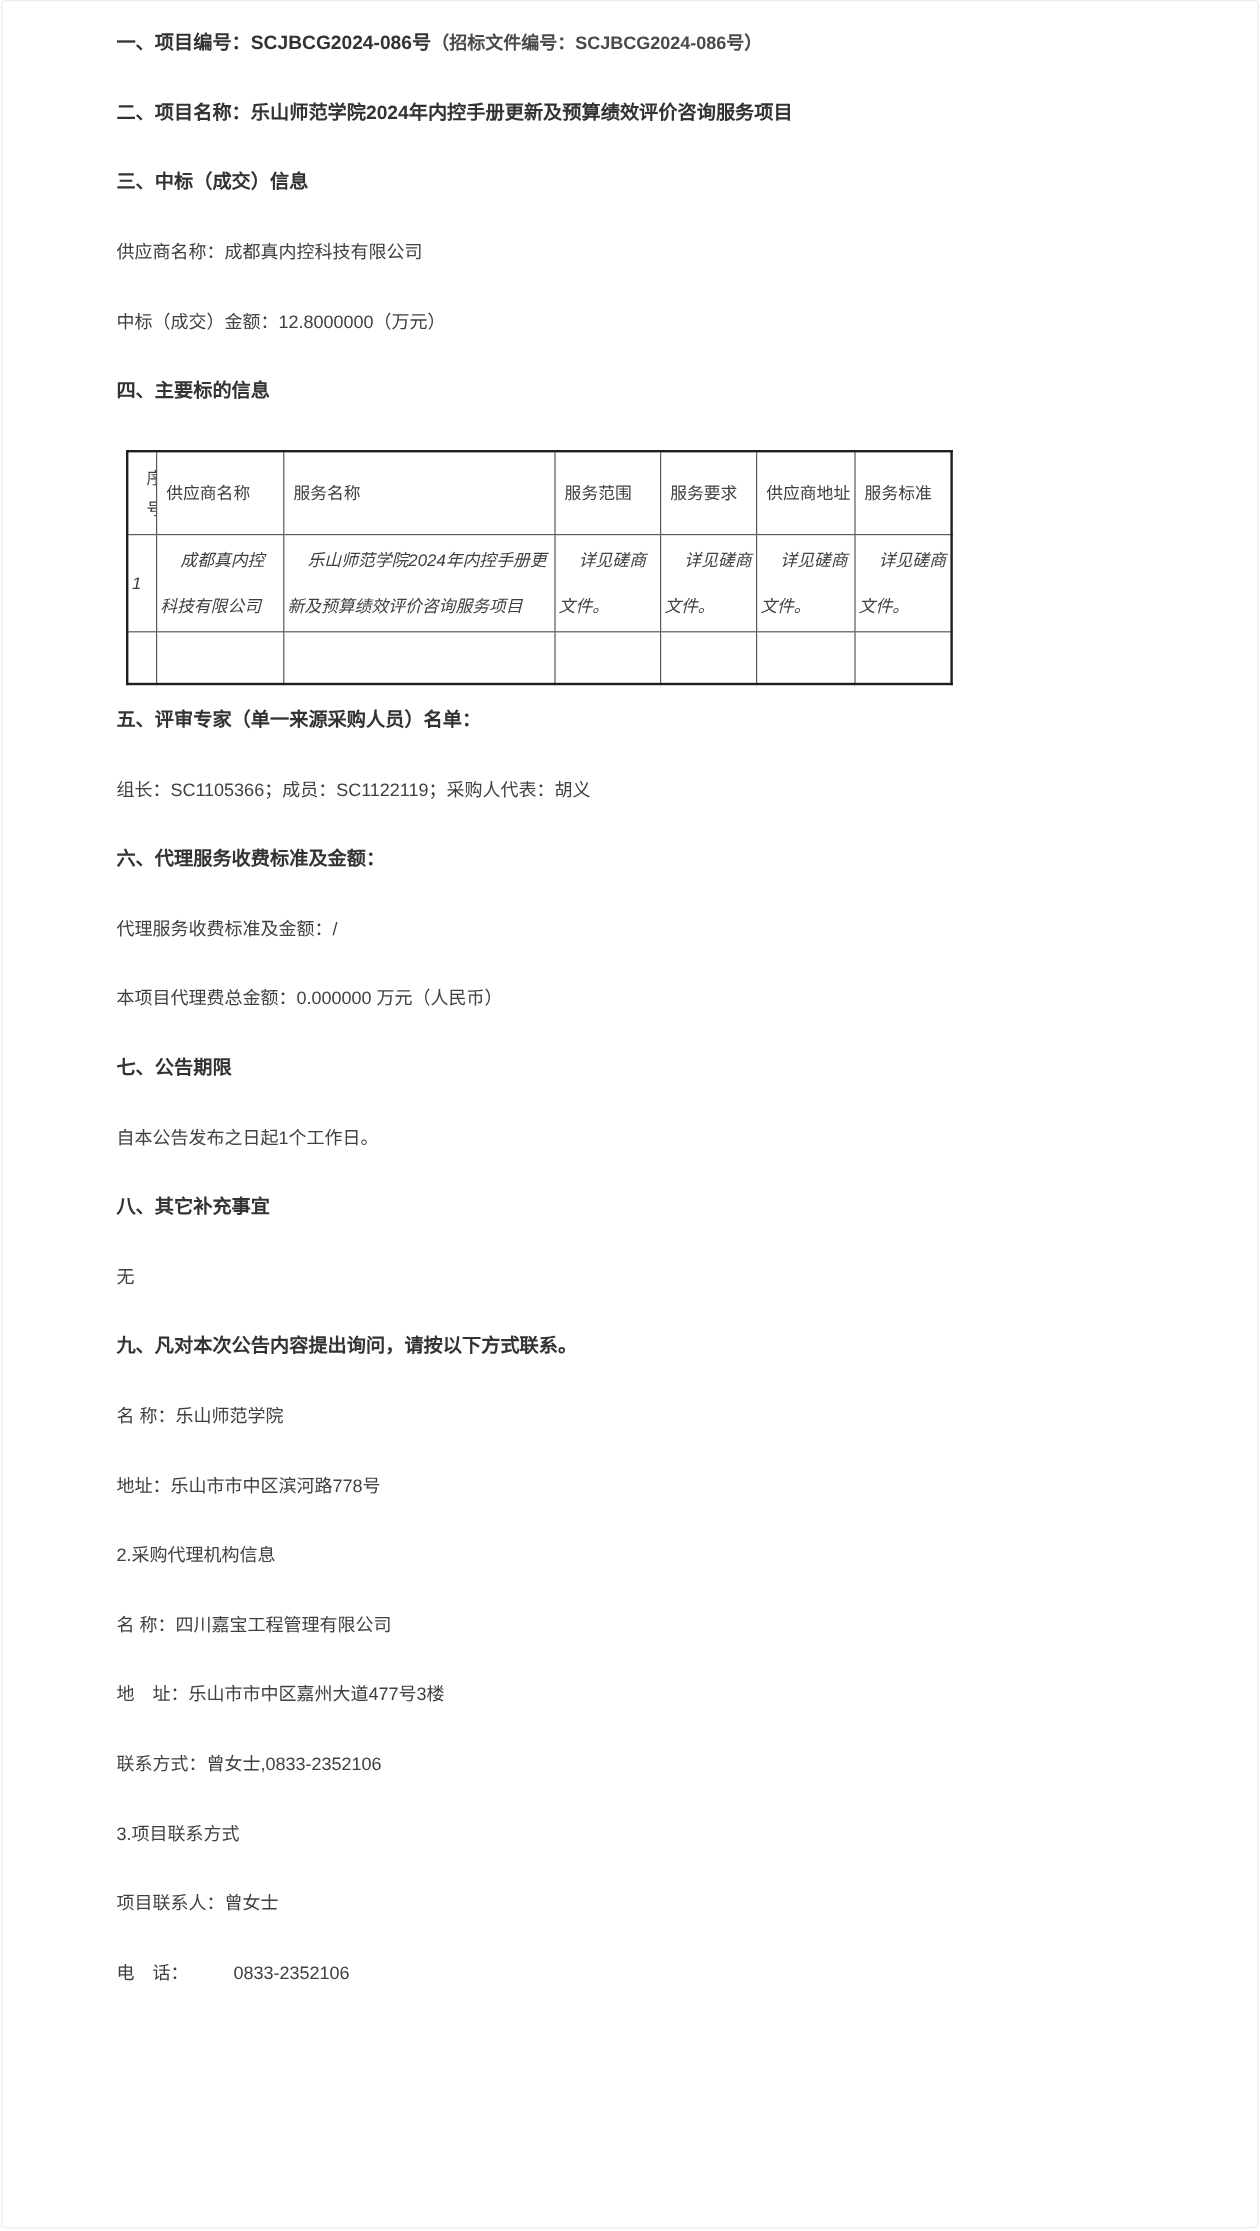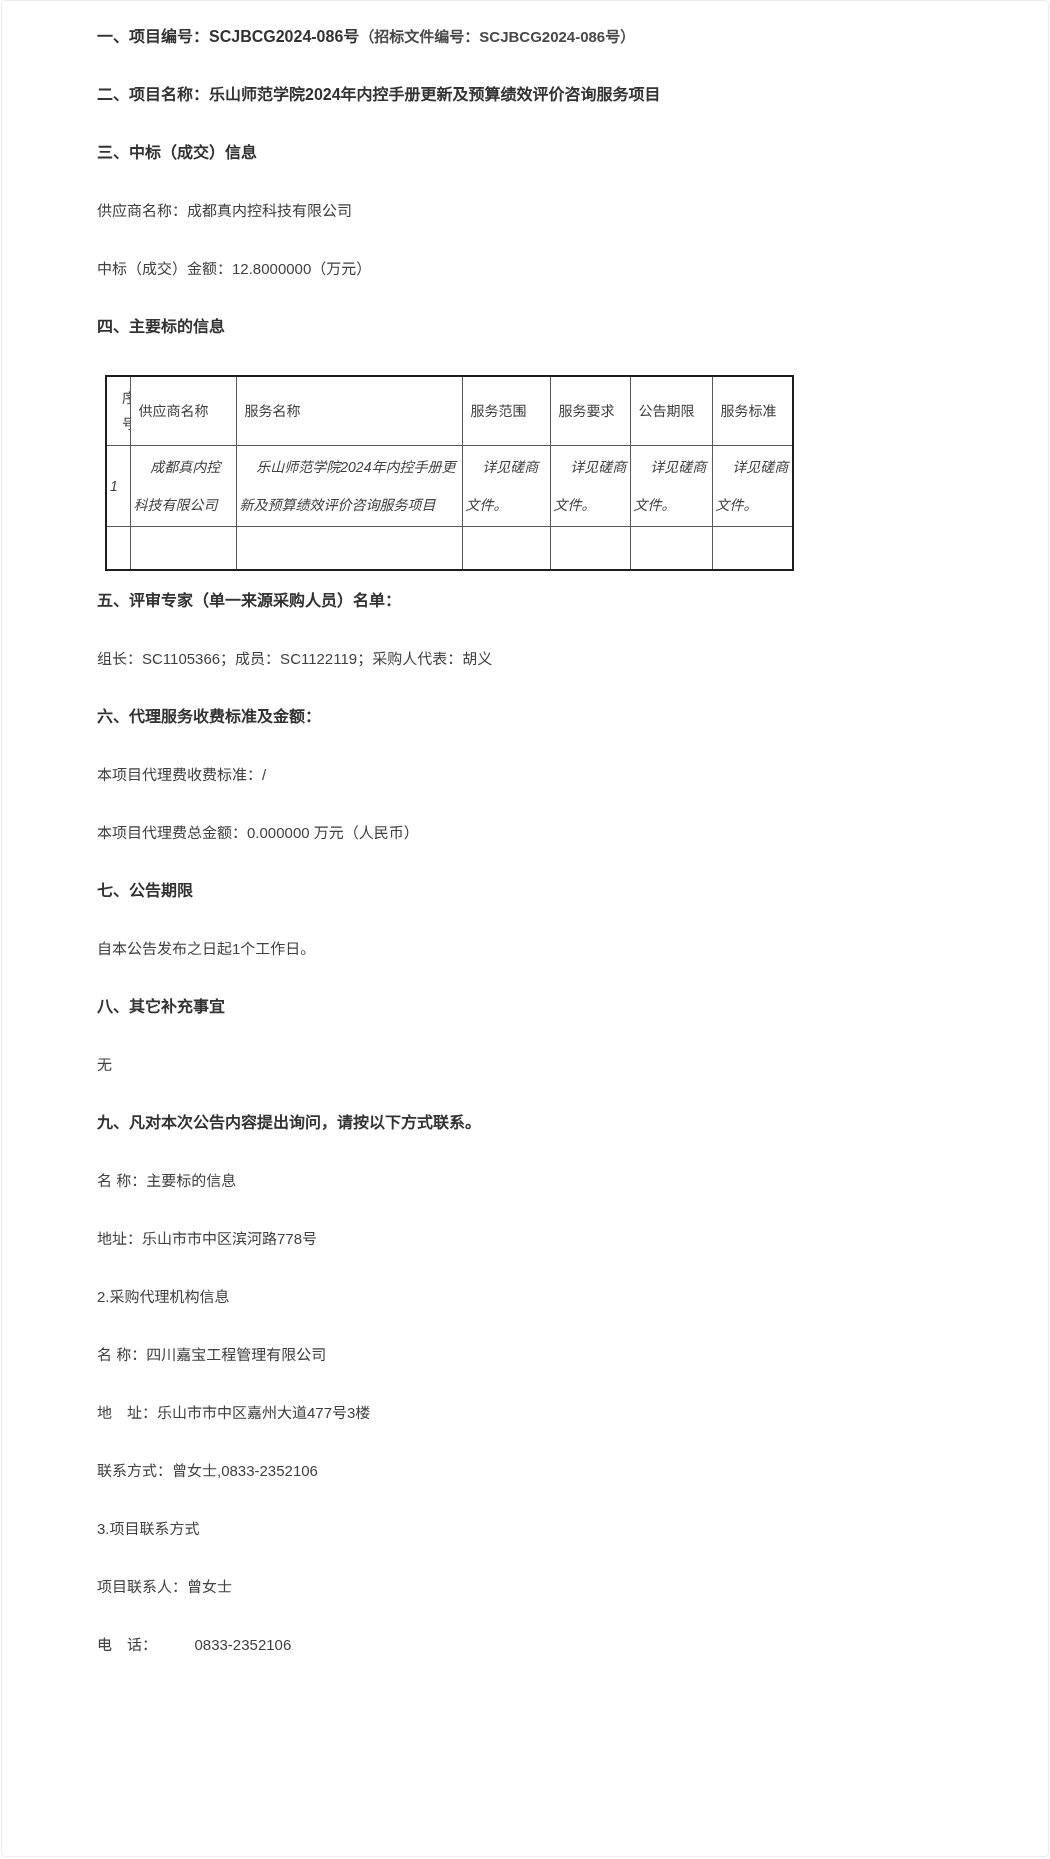--- a/index.html
+++ b/index.html
@@ -95,21 +95,21 @@
       <col style="width:82px">
       <col style="width:81px">
     </colgroup>
     <thead>
       <tr>
         <th class="c-seq">序号</th>
         <th>供应商名称</th>
         <th>服务名称</th>
         <th>服务范围</th>
         <th>服务要求</th>
-        <th>公告期限</th>
+        <th>供应商地址</th>
         <th>服务标准</th>
       </tr>
     </thead>
     <tbody>
       <tr class="data-row">
         <td>1</td>
         <td class="ind">成都真内控科技有限公司</td>
         <td class="ind">乐山师范学院2024年内控手册更新及预算绩效评价咨询服务项目</td>
         <td class="ind">详见磋商文件。</td>
         <td class="ind">详见磋商文件。</td>
@@ -127,35 +127,35 @@
       </tr>
     </tbody>
   </table>
 
   <p class="para bold">五、评审专家（单一来源采购人员）名单：</p>
 
   <p class="para">组长：SC1105366；成员：SC1122119；采购人代表：胡义</p>
 
   <p class="para bold">六、代理服务收费标准及金额：</p>
 
-  <p class="para">本项目代理费收费标准：/</p>
+  <p class="para">代理服务收费标准及金额：/</p>
 
   <p class="para">本项目代理费总金额：0.000000 万元（人民币）</p>
 
   <p class="para bold">七、公告期限</p>
 
   <p class="para">自本公告发布之日起1个工作日。</p>
 
   <p class="para bold">八、其它补充事宜</p>
 
   <p class="para">无</p>
 
   <p class="para bold">九、凡对本次公告内容提出询问，请按以下方式联系。</p>
 
-  <p class="para">名 称：主要标的信息</p>
+  <p class="para">名 称：乐山师范学院</p>
   <p class="para">地址：乐山市市中区滨河路778号</p>
 
   <p class="para">2.采购代理机构信息</p>
   <p class="para">名 称：四川嘉宝工程管理有限公司</p>
   <p class="para">地　址：乐山市市中区嘉州大道477号3楼</p>
   <p class="para">联系方式：曾女士,0833-2352106</p>
 
   <p class="para">3.项目联系方式</p>
   <p class="para">项目联系人：曾女士</p>
   <p class="para">电　话：　　　0833-2352106</p>

